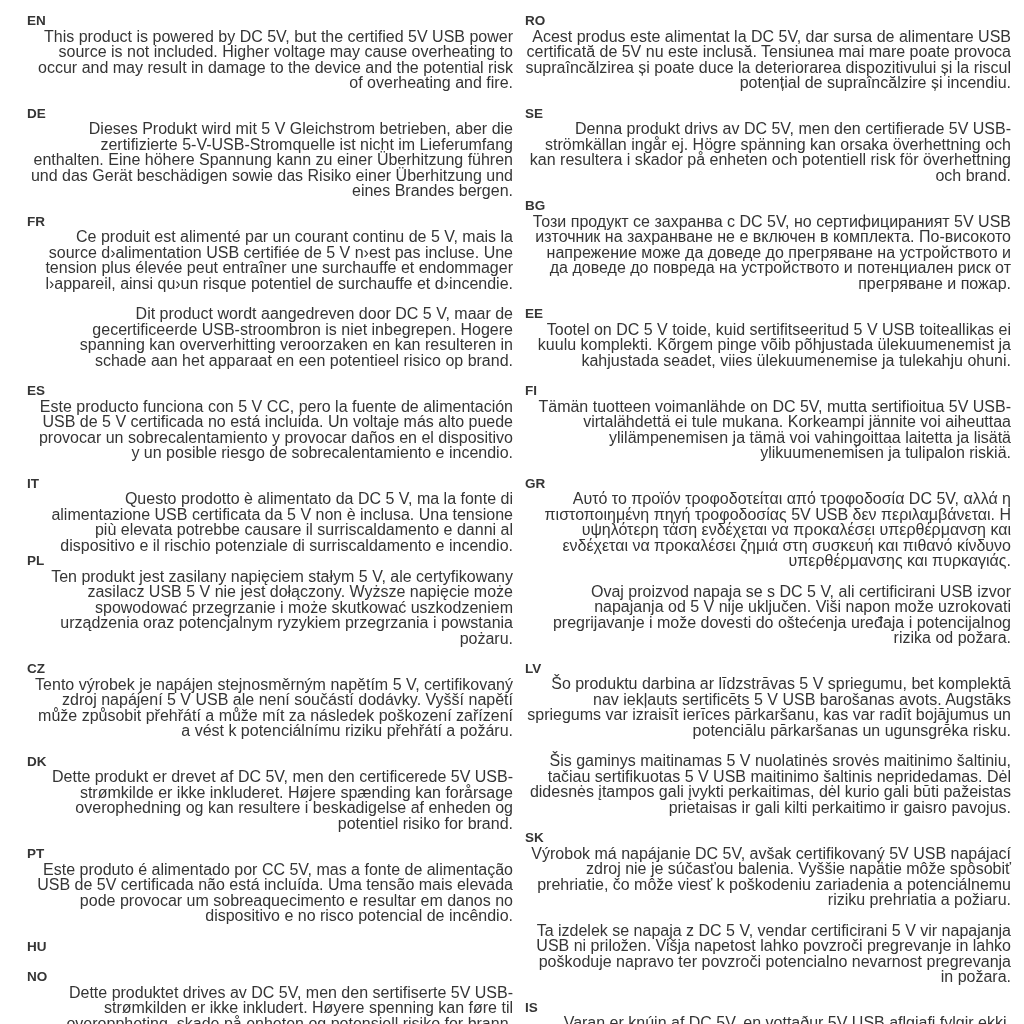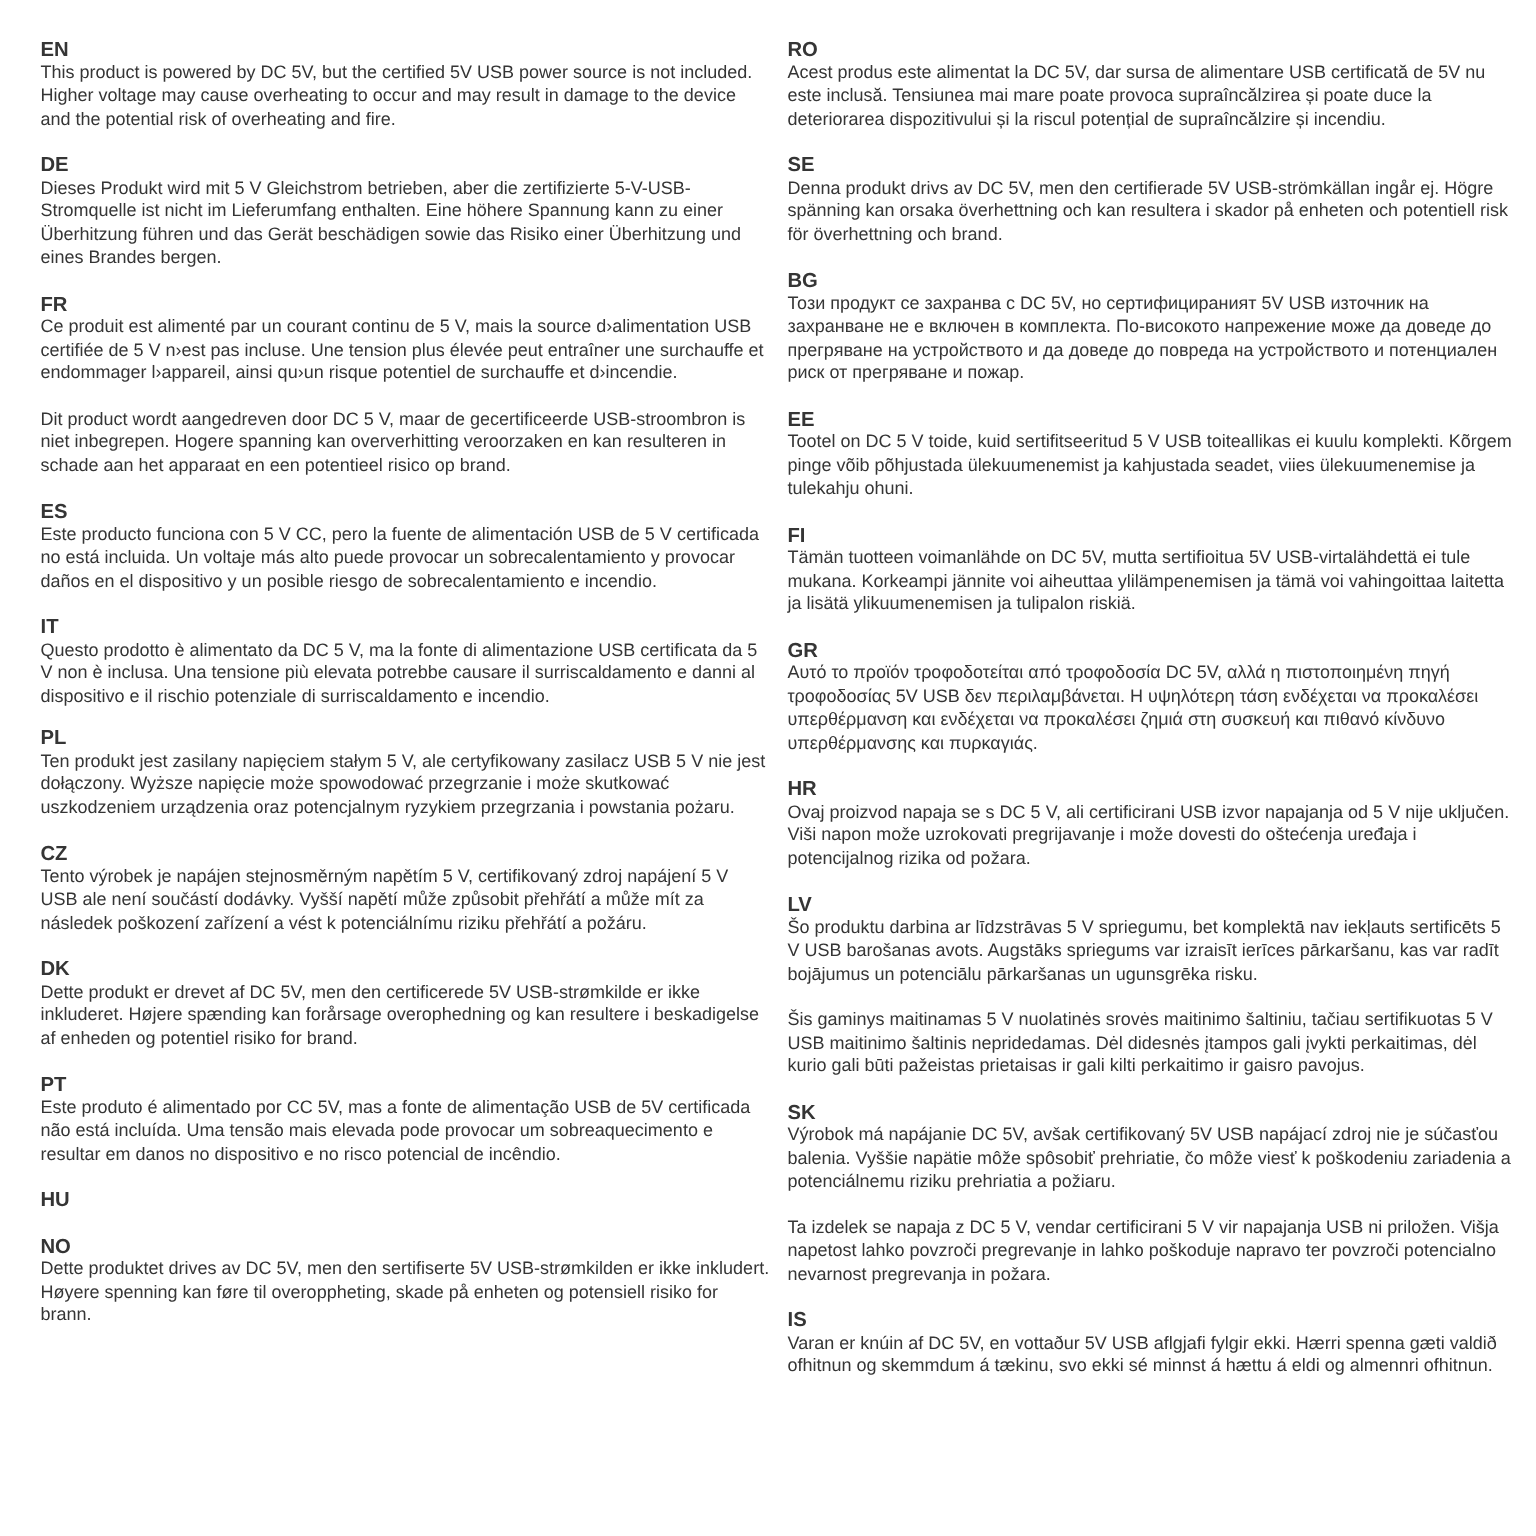--- a/index.html
+++ b/index.html
@@ -28,26 +28,25 @@
     margin: 0 0 15px 0;
   }
   .section.tight {
     margin-bottom: 0;
   }
   .code {
     font-weight: bold;
     font-size: 13.5px;
     line-height: 15.5px;
     white-space: pre;
-    margin-top: 12px;
   }
   .text {
-    font-size: 12px;
+    font-size: 16px;
     line-height: 15.5px;
-    text-align: left;
+    text-align: right;
   }
 </style>
 </head>
 <body>
 
 <div class="doc">
 
   <div class="col">
     <div class="section">
       <div class="code">EN</div>
@@ -116,21 +115,20 @@
     </div>
     <div class="section">
       <div class="code">FI</div>
       <div class="text">Tämän tuotteen voimanlähde on DC 5V, mutta sertifioitua 5V USB-virtalähdettä ei tule mukana. Korkeampi jännite voi aiheuttaa ylilämpenemisen ja tämä voi vahingoittaa laitetta ja lisätä ylikuumenemisen ja tulipalon riskiä.</div>
     </div>
     <div class="section">
       <div class="code">GR</div>
       <div class="text">Αυτό το προϊόν τροφοδοτείται από τροφοδοσία DC 5V, αλλά η πιστοποιημένη πηγή τροφοδοσίας 5V USB δεν περιλαμβάνεται. Η υψηλότερη τάση ενδέχεται να προκαλέσει υπερθέρμανση και ενδέχεται να προκαλέσει ζημιά στη συσκευή και πιθανό κίνδυνο υπερθέρμανσης και πυρκαγιάς.</div>
     </div>
     <div class="section">
-      <div class="code">HR</div>
       <div class="text">Ovaj proizvod napaja se s DC 5 V, ali certificirani USB izvor napajanja od 5 V nije uključen. Viši napon može uzrokovati pregrijavanje i može dovesti do oštećenja uređaja i potencijalnog rizika od požara.</div>
     </div>
     <div class="section">
       <div class="code">LV</div>
       <div class="text">Šo produktu darbina ar līdzstrāvas 5 V spriegumu, bet komplektā nav iekļauts sertificēts 5 V USB barošanas avots. Augstāks spriegums var izraisīt ierīces pārkaršanu, kas var radīt bojājumus un potenciālu pārkaršanas un ugunsgrēka risku.</div>
     </div>
     <div class="section">
       <div class="text">Šis gaminys maitinamas 5 V nuolatinės srovės maitinimo šaltiniu, tačiau sertifikuotas 5 V USB maitinimo šaltinis nepridedamas. Dėl didesnės įtampos gali įvykti perkaitimas, dėl kurio gali būti pažeistas prietaisas ir gali kilti perkaitimo ir gaisro pavojus.</div>
     </div>
     <div class="section">

